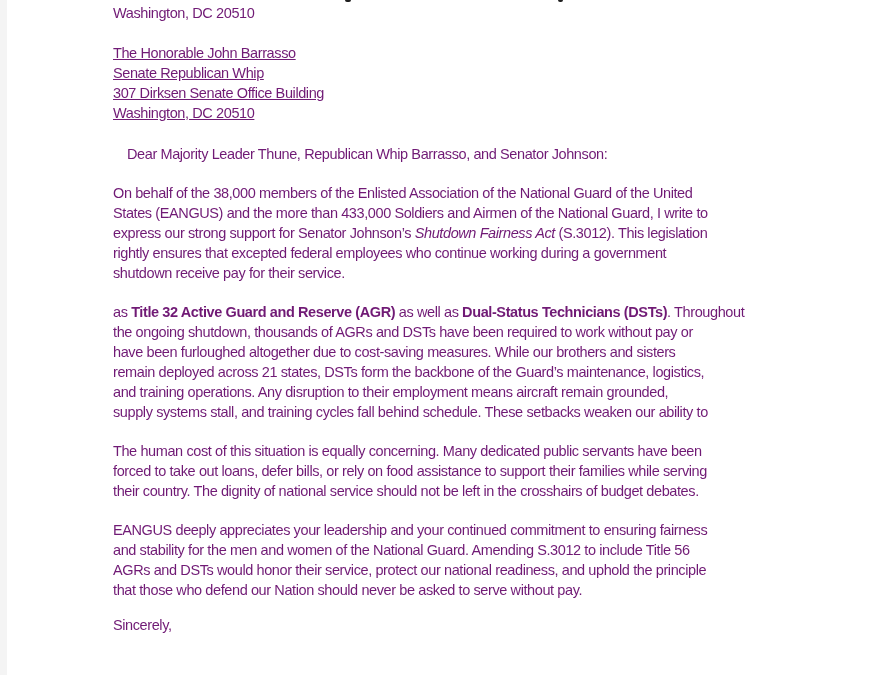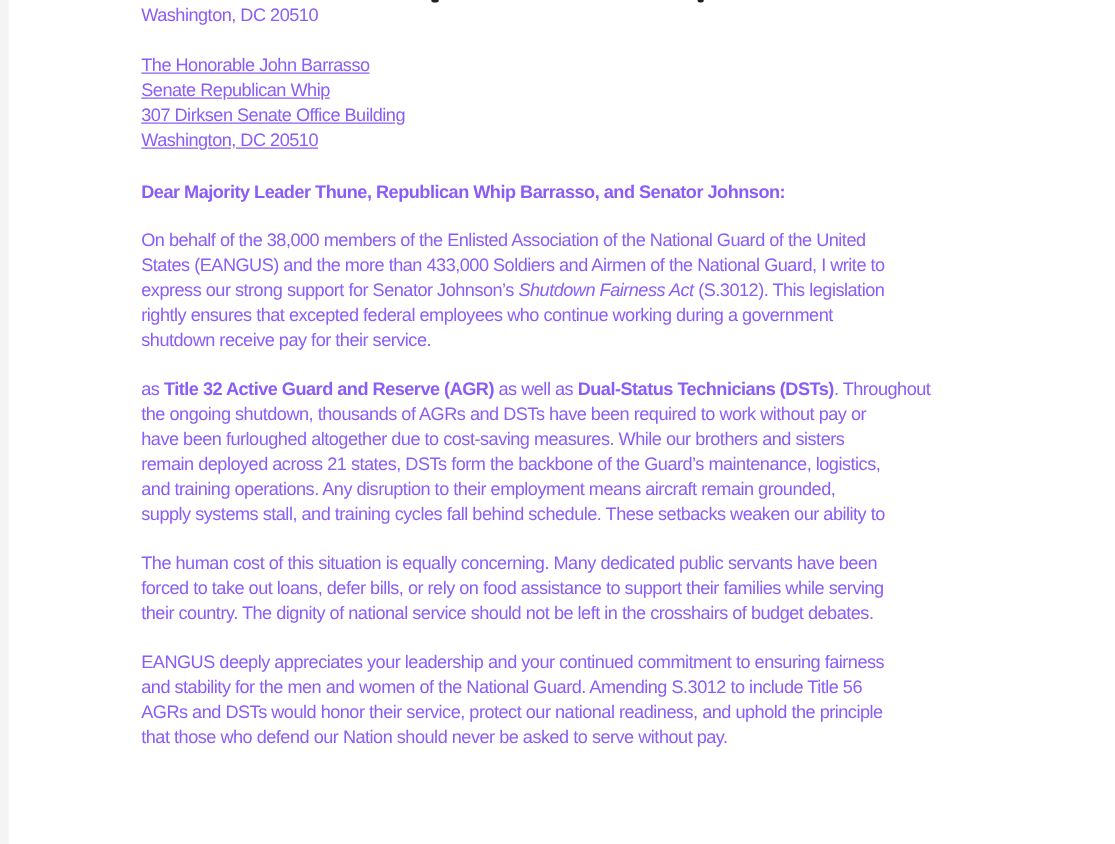--- a/index.html
+++ b/index.html
@@ -32,30 +32,30 @@
     background: #ffffff;
   }
   .letter {
     position: absolute;
     left: 106px; 
     top: 3px;
     width: 700px;
     font-size: 14.5px;
     line-height: 20px;
     letter-spacing: -0.4px;
-    color: #8b5cf6;
+    color: #701a75;
   }
   .ln {
     height: 20px;
     line-height: 20px;
     white-space: nowrap;
   }
   .address-block { margin: 0 0 20px 0; }
   .address-block.second { margin-bottom: 21px; text-decoration: underline; }
-  .salutation-block { margin: 0 0 19px 0; font-weight: bold; }
+  .salutation-block { margin: 0 0 19px 14px; }
   .para { margin: 0 0 19px 0; }
   .para.last { margin-bottom: 15px; }
   .i { font-style: italic; }
   .b { font-weight: bold; }
   
   .frag {
     position: absolute;
     top: 0;
     height: 2px;
     background: #1f1f1f;
@@ -114,15 +114,18 @@
       <div class="ln"><span>their country. The dignity of national service should not be left in the crosshairs of budget debates.</span></div>
     </div>
 
     <div class="para last">
       <div class="ln"><span>EANGUS deeply appreciates your leadership and your continued commitment to ensuring fairness</span></div>
       <div class="ln"><span>and stability for the men and women of the National Guard. Amending S.3012 to include Title 56</span></div>
       <div class="ln"><span>AGRs and DSTs would honor their service, protect our national readiness, and uphold the principle</span></div>
       <div class="ln"><span>that those who defend our Nation should never be asked to serve without pay.</span></div>
     </div>
 
+    <div class="closing">
+      <div class="ln">Sincerely,</div>
+    </div>
 
   </div>
 </div>
 
 </body></html>

